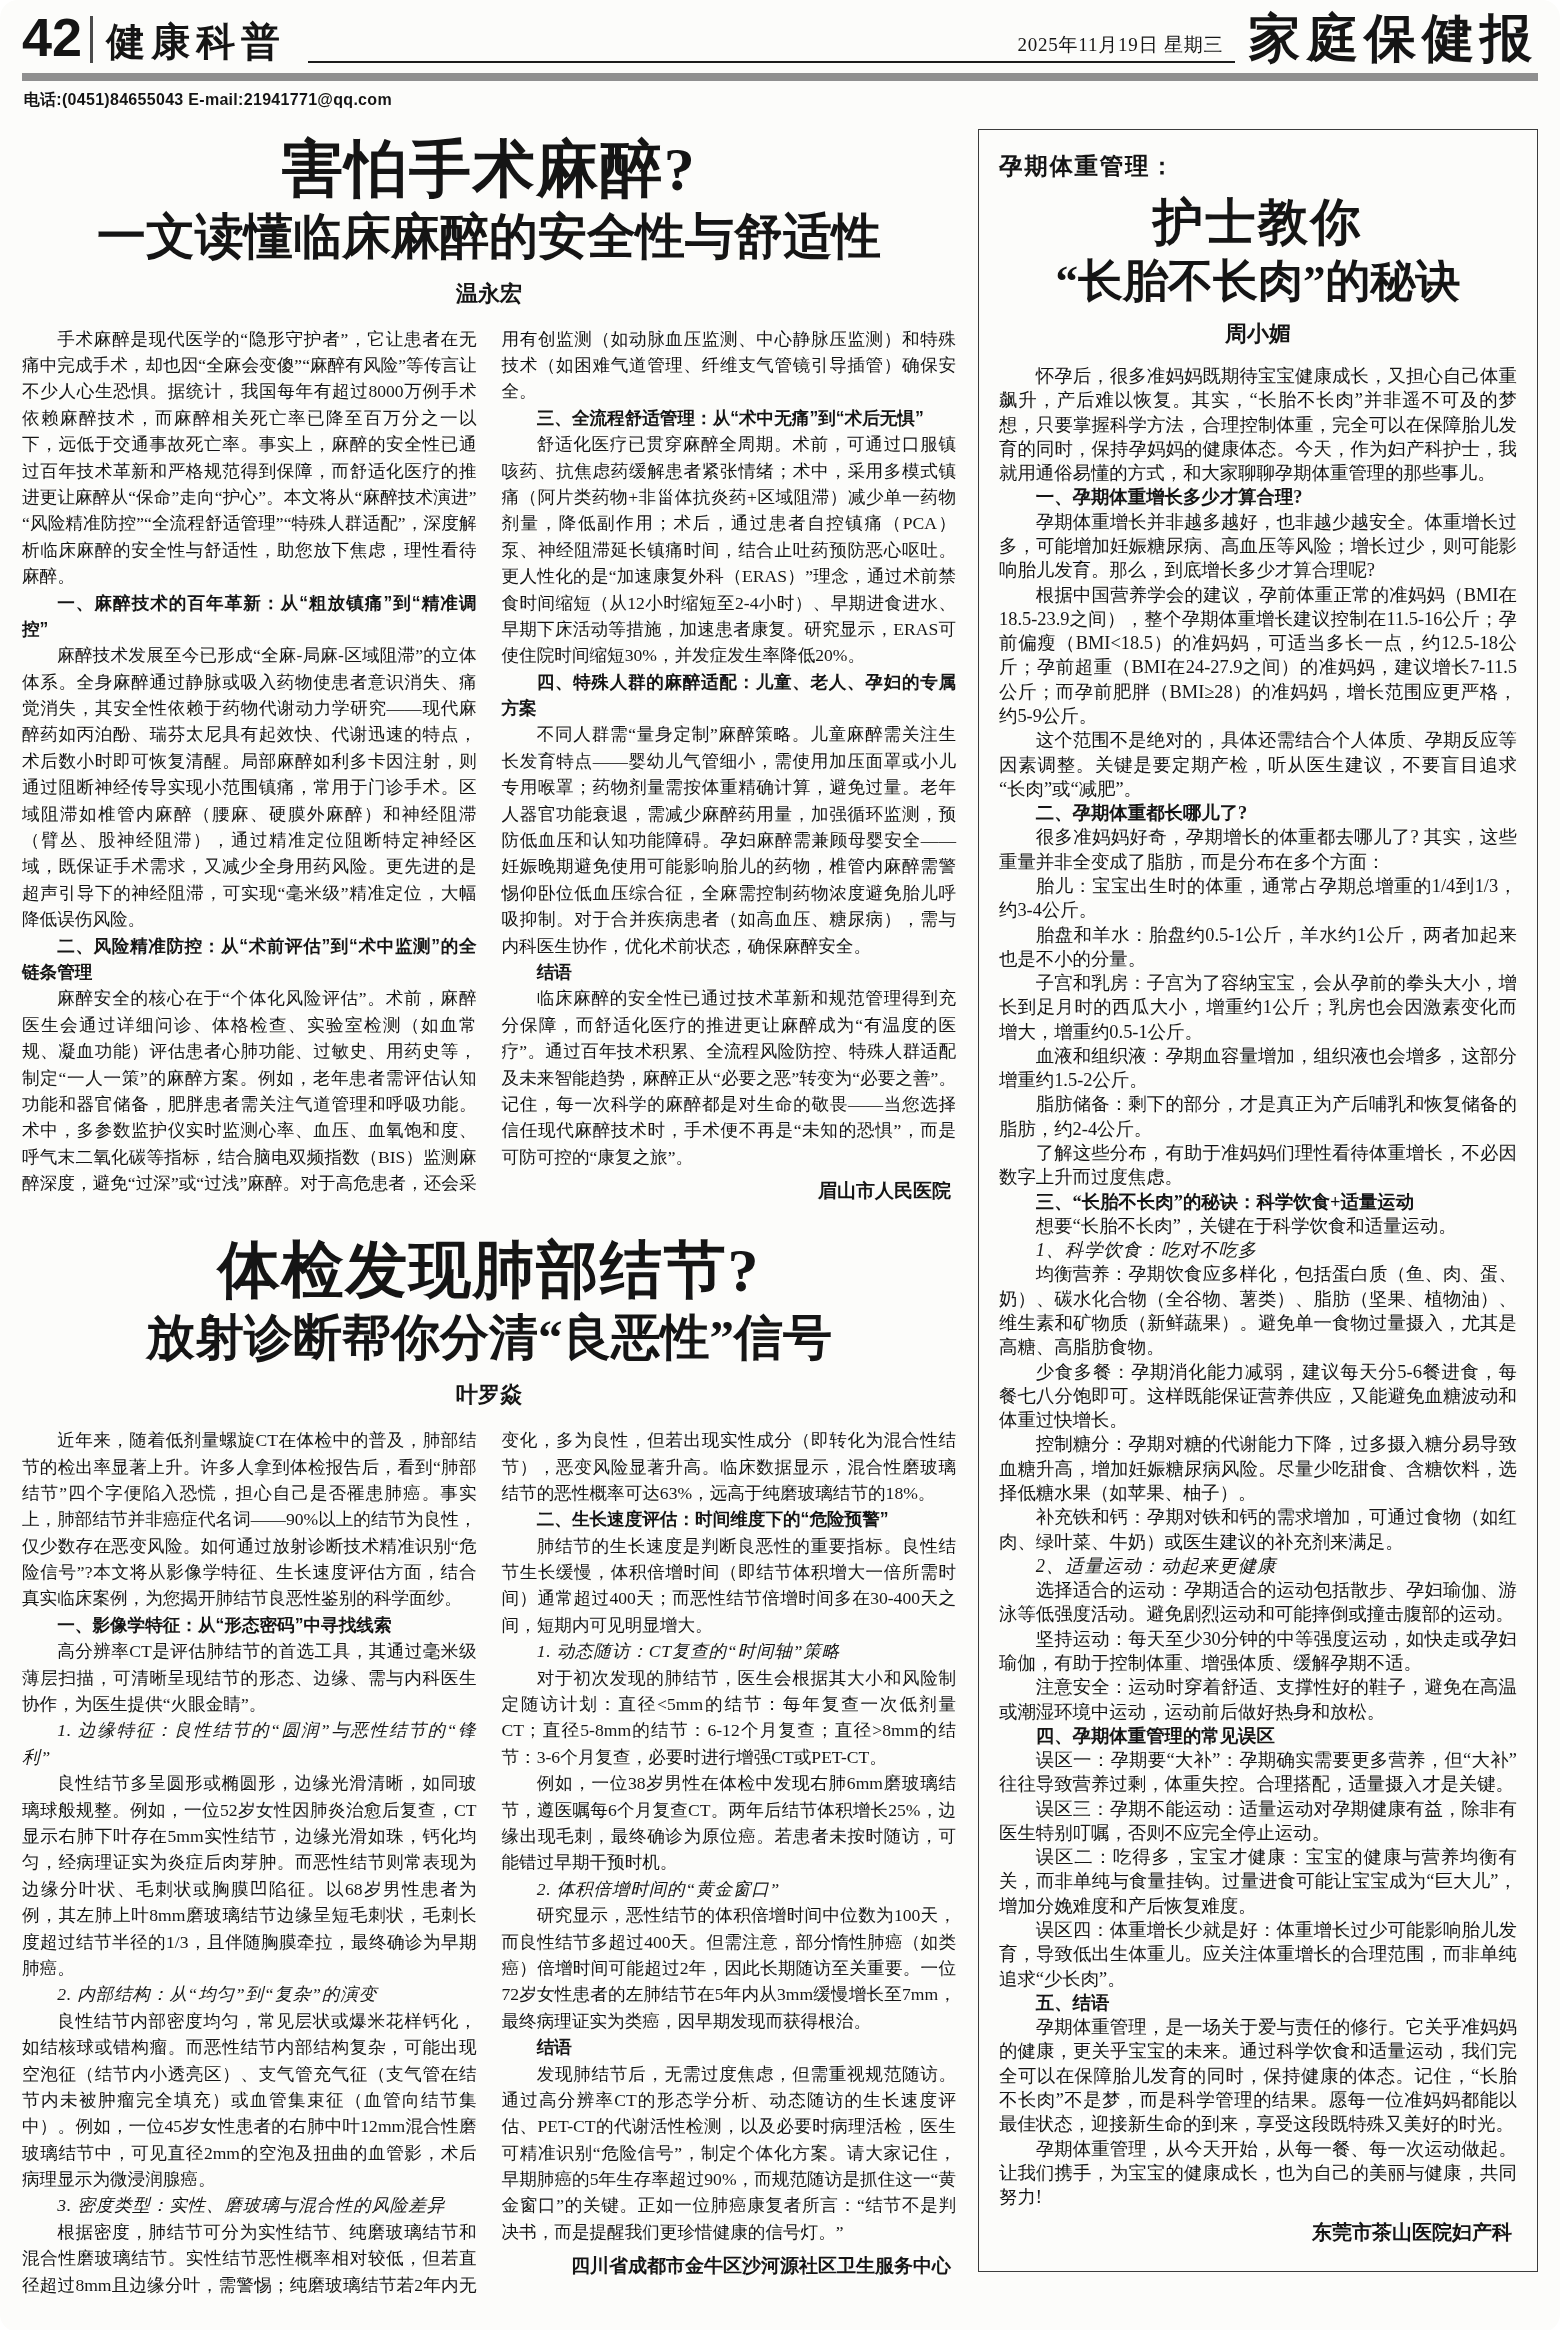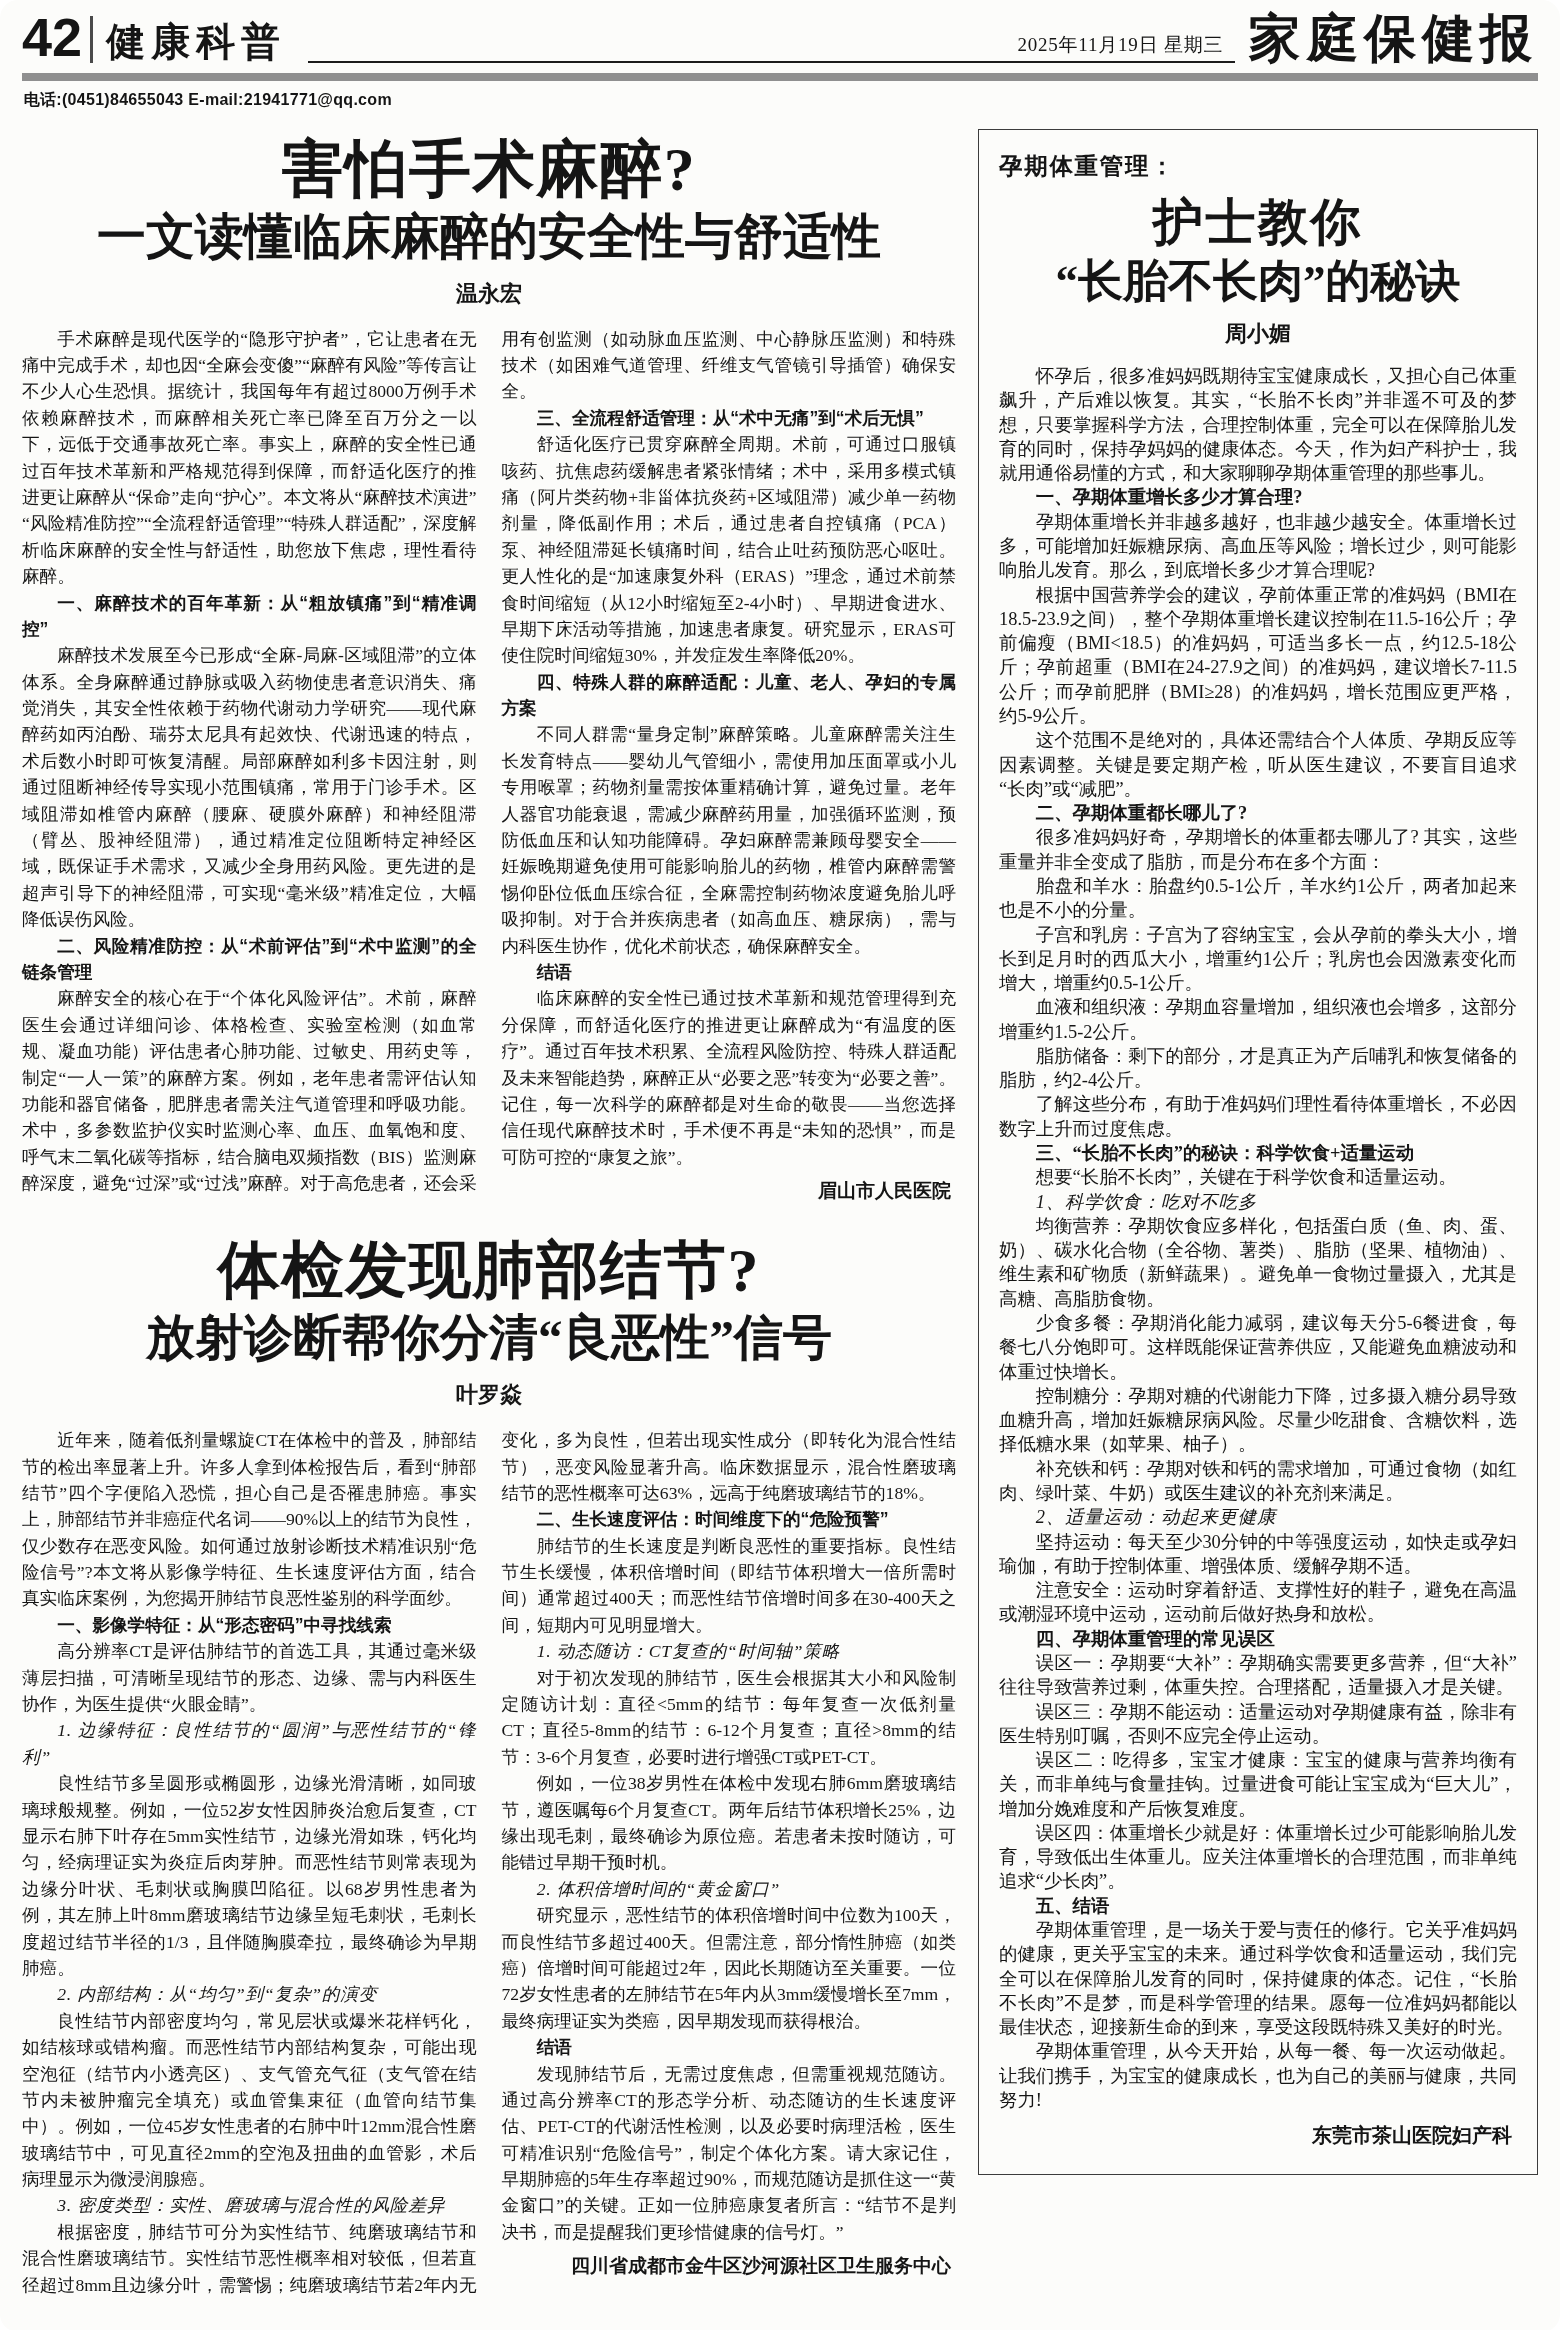--- a/index.html
+++ b/index.html
@@ -116,33 +116,35 @@
       <h2 class="bt2">“长胎不长肉”的秘诀</h2>
       <div class="byline">周小媚</div>
       <div>
           <p class="para body">怀孕后，很多准妈妈既期待宝宝健康成长，又担心自己体重飙升，产后难以恢复。其实，“长胎不长肉”并非遥不可及的梦想，只要掌握科学方法，合理控制体重，完全可以在保障胎儿发育的同时，保持孕妈妈的健康体态。今天，作为妇产科护士，我就用通俗易懂的方式，和大家聊聊孕期体重管理的那些事儿。</p>
           <p class="para h">一、孕期体重增长多少才算合理?</p>
           <p class="para body">孕期体重增长并非越多越好，也非越少越安全。体重增长过多，可能增加妊娠糖尿病、高血压等风险；增长过少，则可能影响胎儿发育。那么，到底增长多少才算合理呢?</p>
           <p class="para body">根据中国营养学会的建议，孕前体重正常的准妈妈（BMI在18.5-23.9之间），整个孕期体重增长建议控制在11.5-16公斤；孕前偏瘦（BMI&lt;18.5）的准妈妈，可适当多长一点，约12.5-18公斤；孕前超重（BMI在24-27.9之间）的准妈妈，建议增长7-11.5公斤；而孕前肥胖（BMI≥28）的准妈妈，增长范围应更严格，约5-9公斤。</p>
           <p class="para body">这个范围不是绝对的，具体还需结合个人体质、孕期反应等因素调整。关键是要定期产检，听从医生建议，不要盲目追求“长肉”或“减肥”。</p>
           <p class="para h">二、孕期体重都长哪儿了?</p>
           <p class="para body">很多准妈妈好奇，孕期增长的体重都去哪儿了? 其实，这些重量并非全变成了脂肪，而是分布在多个方面：</p>
+          <p class="para body">胎儿：宝宝出生时的体重，通常占孕期总增重的1/4到1/3，约3-4公斤。</p>
           <p class="para body">胎盘和羊水：胎盘约0.5-1公斤，羊水约1公斤，两者加起来也是不小的分量。</p>
           <p class="para body">子宫和乳房：子宫为了容纳宝宝，会从孕前的拳头大小，增长到足月时的西瓜大小，增重约1公斤；乳房也会因激素变化而增大，增重约0.5-1公斤。</p>
           <p class="para body">血液和组织液：孕期血容量增加，组织液也会增多，这部分增重约1.5-2公斤。</p>
           <p class="para body">脂肪储备：剩下的部分，才是真正为产后哺乳和恢复储备的脂肪，约2-4公斤。</p>
           <p class="para body">了解这些分布，有助于准妈妈们理性看待体重增长，不必因数字上升而过度焦虑。</p>
           <p class="para h">三、“长胎不长肉”的秘诀：科学饮食+适量运动</p>
           <p class="para body">想要“长胎不长肉”，关键在于科学饮食和适量运动。</p>
           <p class="para sub">1、科学饮食：吃对不吃多</p>
           <p class="para body">均衡营养：孕期饮食应多样化，包括蛋白质（鱼、肉、蛋、奶）、碳水化合物（全谷物、薯类）、脂肪（坚果、植物油）、维生素和矿物质（新鲜蔬果）。避免单一食物过量摄入，尤其是高糖、高脂肪食物。</p>
           <p class="para body">少食多餐：孕期消化能力减弱，建议每天分5-6餐进食，每餐七八分饱即可。这样既能保证营养供应，又能避免血糖波动和体重过快增长。</p>
           <p class="para body">控制糖分：孕期对糖的代谢能力下降，过多摄入糖分易导致血糖升高，增加妊娠糖尿病风险。尽量少吃甜食、含糖饮料，选择低糖水果（如苹果、柚子）。</p>
           <p class="para body">补充铁和钙：孕期对铁和钙的需求增加，可通过食物（如红肉、绿叶菜、牛奶）或医生建议的补充剂来满足。</p>
           <p class="para sub">2、适量运动：动起来更健康</p>
+          <p class="para body">选择适合的运动：孕期适合的运动包括散步、孕妇瑜伽、游泳等低强度活动。避免剧烈运动和可能摔倒或撞击腹部的运动。</p>
           <p class="para body">坚持运动：每天至少30分钟的中等强度运动，如快走或孕妇瑜伽，有助于控制体重、增强体质、缓解孕期不适。</p>
           <p class="para body">注意安全：运动时穿着舒适、支撑性好的鞋子，避免在高温或潮湿环境中运动，运动前后做好热身和放松。</p>
           <p class="para h">四、孕期体重管理的常见误区</p>
           <p class="para body">误区一：孕期要“大补”：孕期确实需要更多营养，但“大补”往往导致营养过剩，体重失控。合理搭配，适量摄入才是关键。</p>
           <p class="para body">误区三：孕期不能运动：适量运动对孕期健康有益，除非有医生特别叮嘱，否则不应完全停止运动。</p>
           <p class="para body">误区二：吃得多，宝宝才健康：宝宝的健康与营养均衡有关，而非单纯与食量挂钩。过量进食可能让宝宝成为“巨大儿”，增加分娩难度和产后恢复难度。</p>
           <p class="para body">误区四：体重增长少就是好：体重增长过少可能影响胎儿发育，导致低出生体重儿。应关注体重增长的合理范围，而非单纯追求“少长肉”。</p>
           <p class="para h">五、结语</p>
           <p class="para body">孕期体重管理，是一场关于爱与责任的修行。它关乎准妈妈的健康，更关乎宝宝的未来。通过科学饮食和适量运动，我们完全可以在保障胎儿发育的同时，保持健康的体态。记住，“长胎不长肉”不是梦，而是科学管理的结果。愿每一位准妈妈都能以最佳状态，迎接新生命的到来，享受这段既特殊又美好的时光。</p>
           <p class="para body">孕期体重管理，从今天开始，从每一餐、每一次运动做起。让我们携手，为宝宝的健康成长，也为自己的美丽与健康，共同努力!</p>

